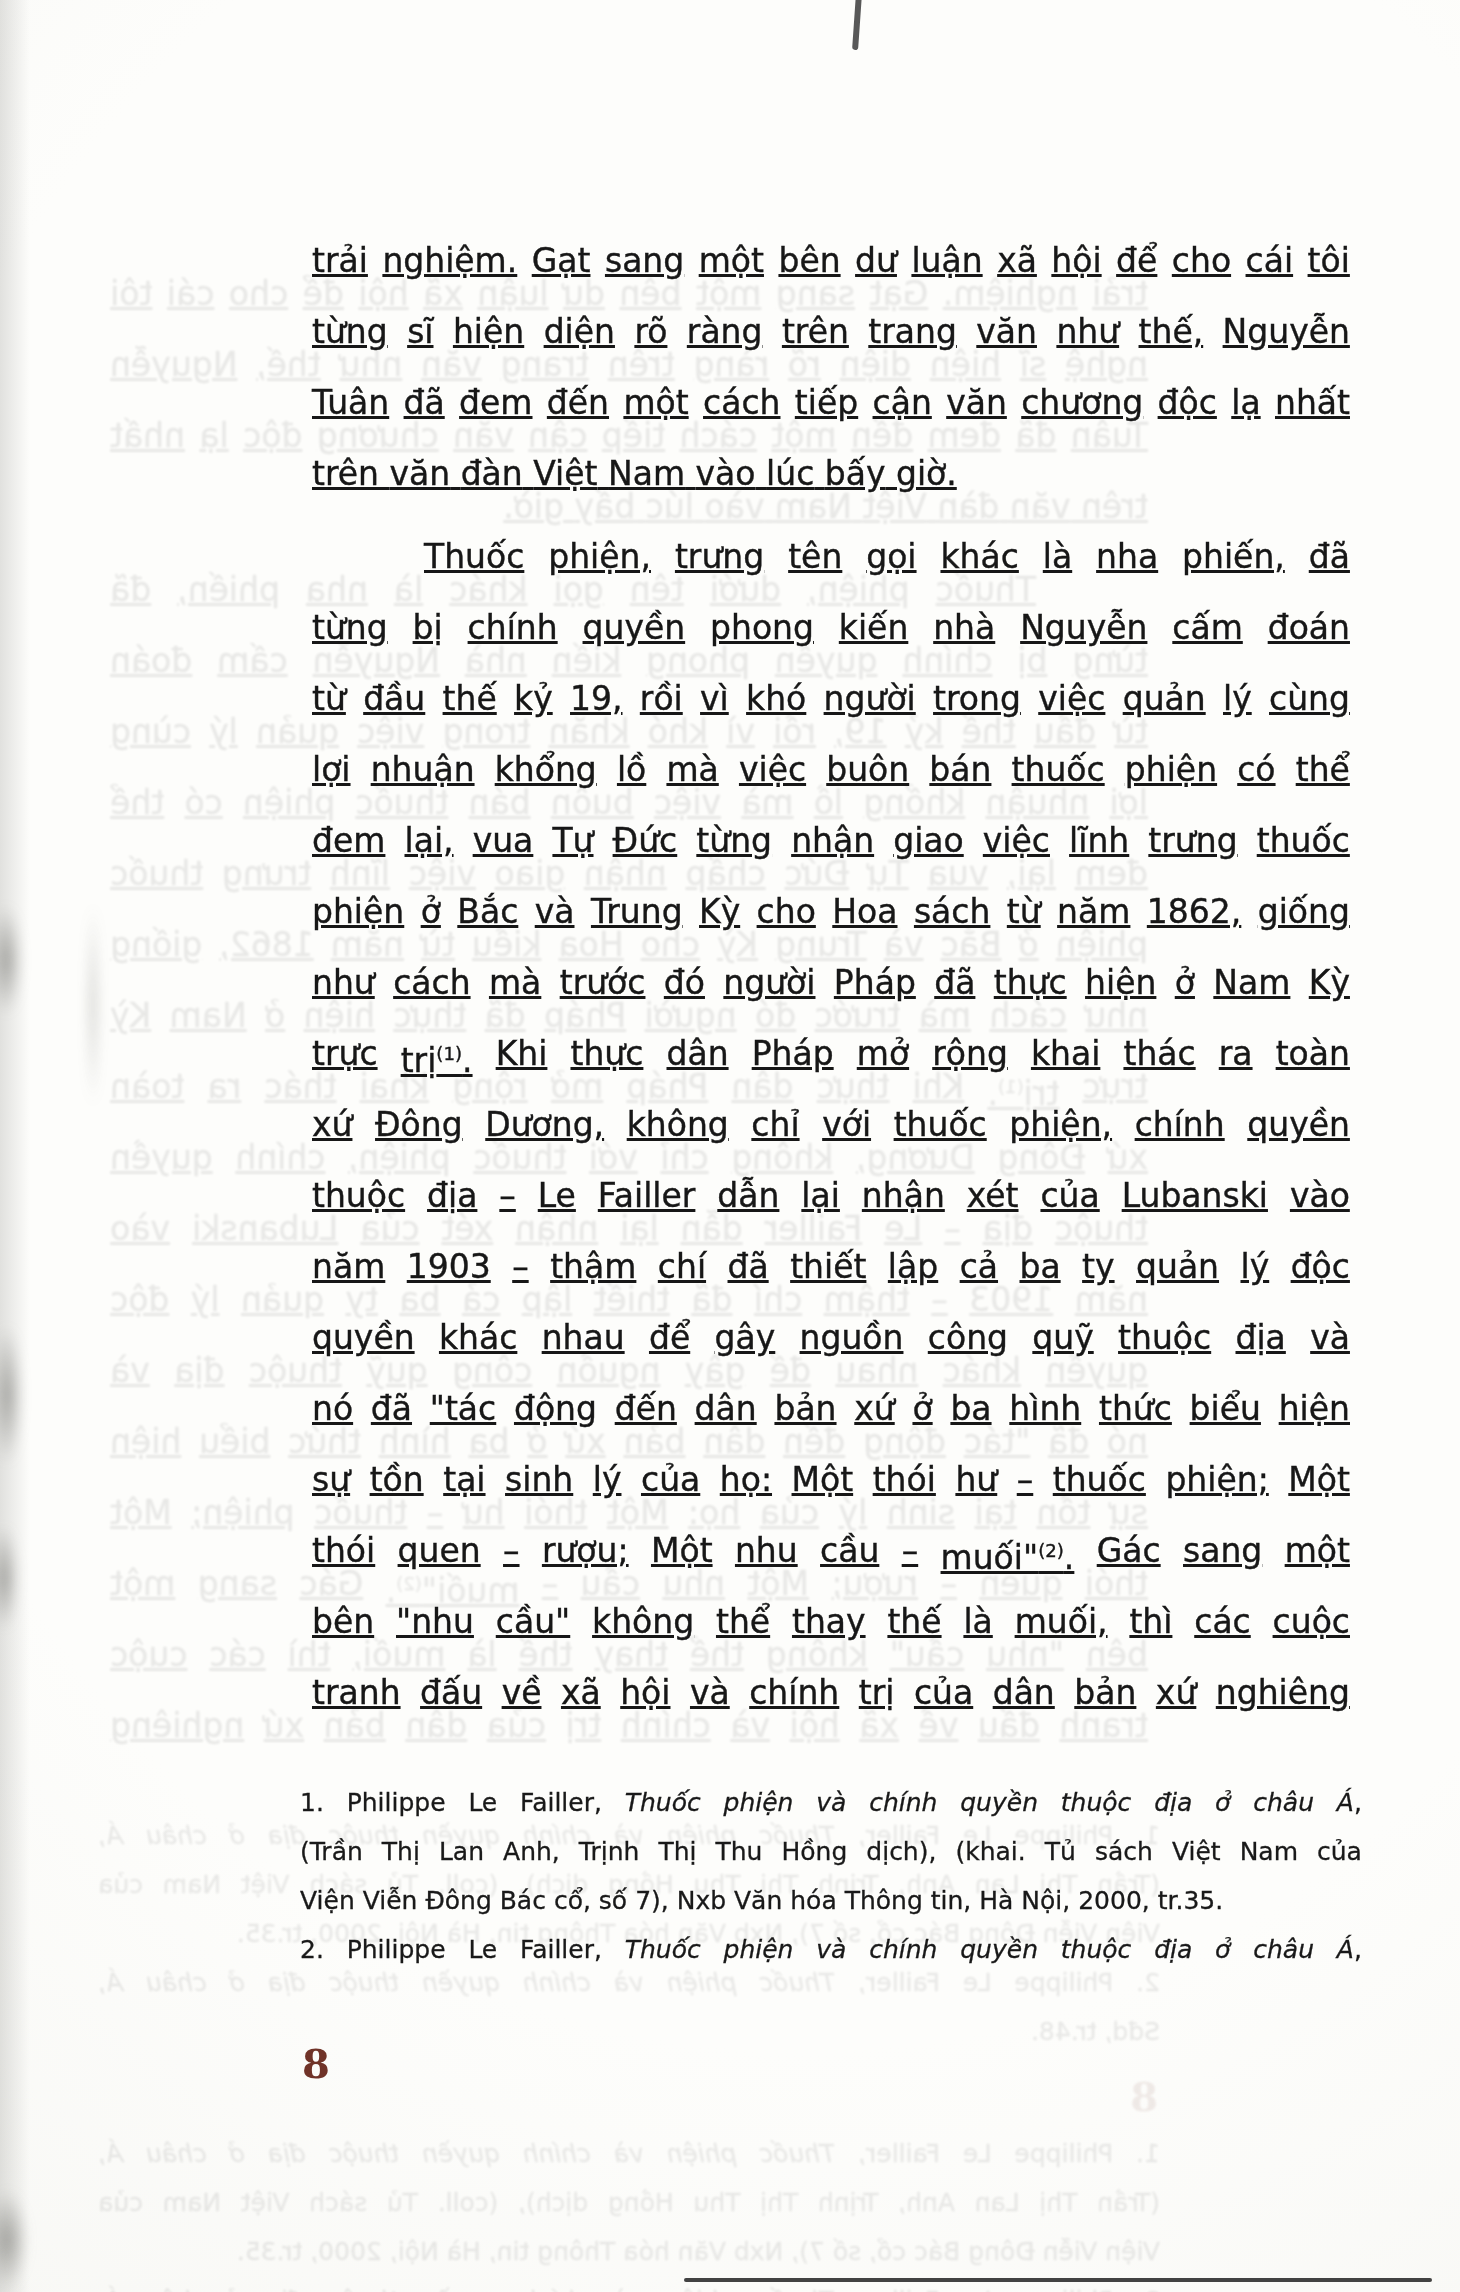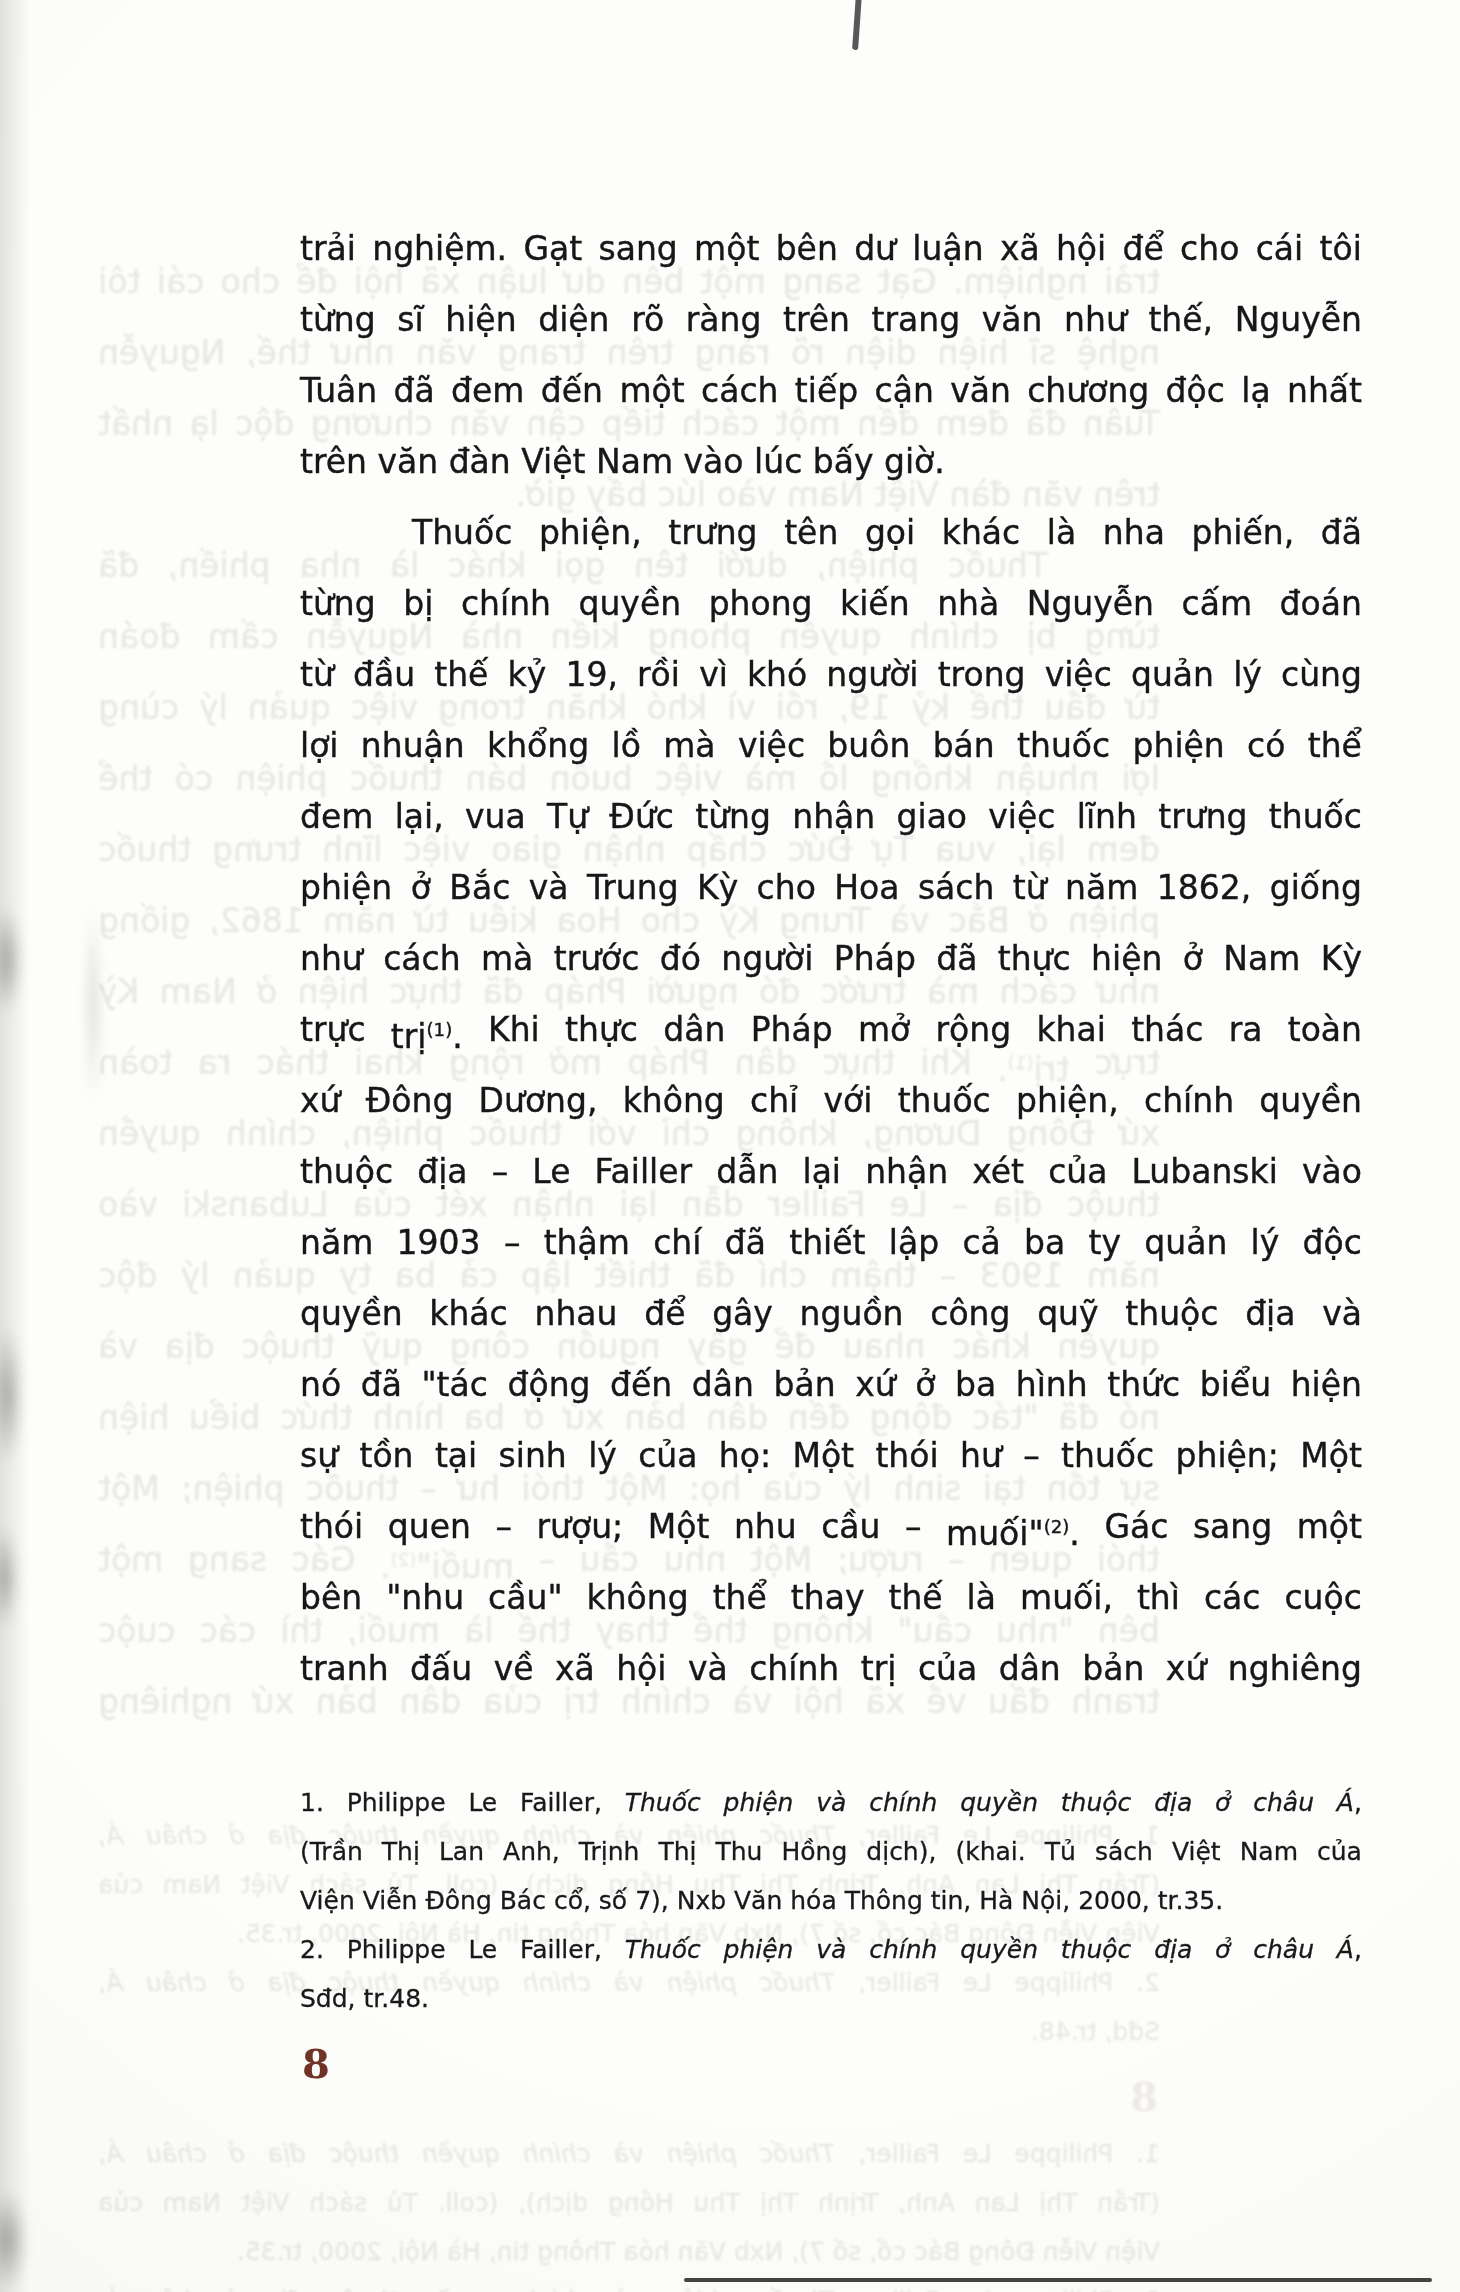--- a/index.html
+++ b/index.html
@@ -14,21 +14,21 @@
     position: absolute; inset: 0;
     background: radial-gradient(120% 90% at 55% 40%, #fdfdfb 55%, #f7f7f4 88%, #f1f1ee 100%);
   }
   
   #content-layer { position: absolute; inset: 0; z-index: 2; }
   .text-block {
     position: absolute; left: 300px; top: 213px; width: 1062px;
     font-size: 33px; line-height: 71px; color: #171717;
     -webkit-text-stroke: 0.4px #171717;
   }
-  .paragraph { margin: 0; }
+  .paragraph { margin: 12px; text-decoration: underline; }
   .line { height: 71px; white-space: nowrap; }
   .line.j { display: flex; justify-content: space-between; }
   .line.indent { padding-left: 112px; }
   .word { white-space: nowrap; }
   .sup { font-size: 0.55em; vertical-align: super; }
   .italic { font-style: italic; }
   .footnotes {
     position: absolute; left: 300px; top: 1778px; width: 1062px;
     font-size: 25px; line-height: 49px; color: #191919;
     -webkit-text-stroke: 0.3px #191919;
@@ -829,21 +829,20 @@
             <span class="word"><span class="italic">phiện</span></span>
             <span class="word"><span class="italic">và</span></span>
             <span class="word"><span class="italic">chính</span></span>
             <span class="word"><span class="italic">quyền</span></span>
             <span class="word"><span class="italic">thuộc</span></span>
             <span class="word"><span class="italic">địa</span></span>
             <span class="word"><span class="italic">ở</span></span>
             <span class="word"><span class="italic">châu</span></span>
             <span class="word"><span class="italic">Á</span><span>,</span></span>
           </div>
-          <div class="line"><span class="word"><span>Sđd,</span></span> <span class="word"><span>tr.48.</span></span></div>
         </div>
       </div>
     <div class="page-number">8</div>
   </div>
 
   <div id="left-shade" class="artifact"></div>
   <div id="blotch-1" class="blotch"></div>
   <div id="blotch-2" class="blotch"></div>
   <div id="blotch-3" class="blotch"></div>
   <div id="blotch-4" class="blotch"></div>

